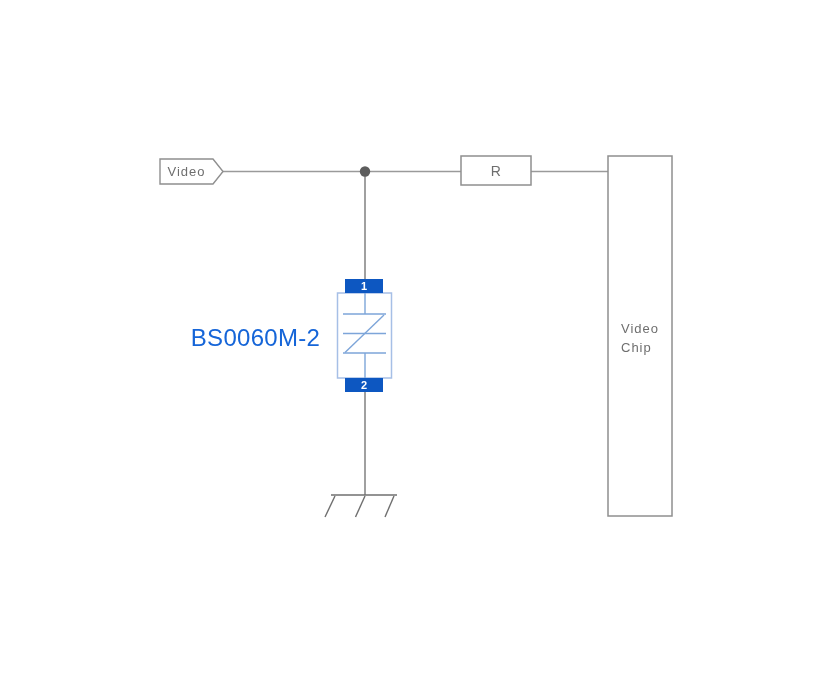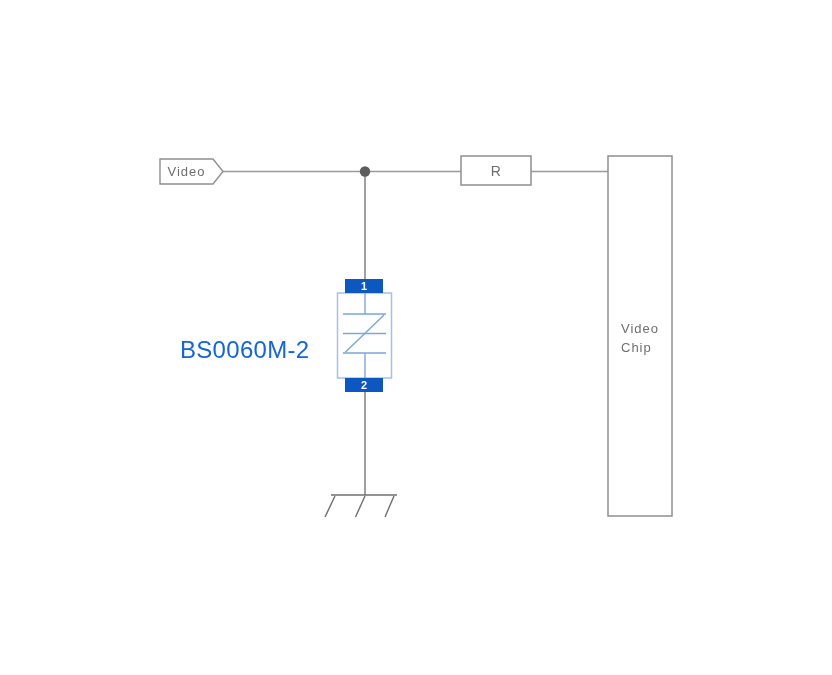--- a/index.html
+++ b/index.html
@@ -31,22 +31,22 @@
     left:461px;top:156px;width:70px;height:29px;
     display:flex;align-items:center;justify-content:center;
     font-size:14px;color:var(--text-gray);letter-spacing:0.5px;
   }
   .chip-label{
     left:621px;top:319px;
     font-size:13px;line-height:19px;color:var(--text-gray);
     letter-spacing:1px;text-align:left;
   }
   .comp-label{
-    left:180px;top:336px;width:151px;
-    text-align:left;
+    left:180px;top:324px;width:151px;
+    text-align:center;
     font-size:24px;color:var(--component-label-blue);
     letter-spacing:0.3px;
   }
   .pin-num{
     width:38px;height:14px;
     display:flex;align-items:center;justify-content:center;
     font-size:11px;font-weight:600;color:#ffffff;line-height:14px;
   }
   .pin-num.p1{left:345px;top:279px;}
   .pin-num.p2{left:345px;top:378px;}

